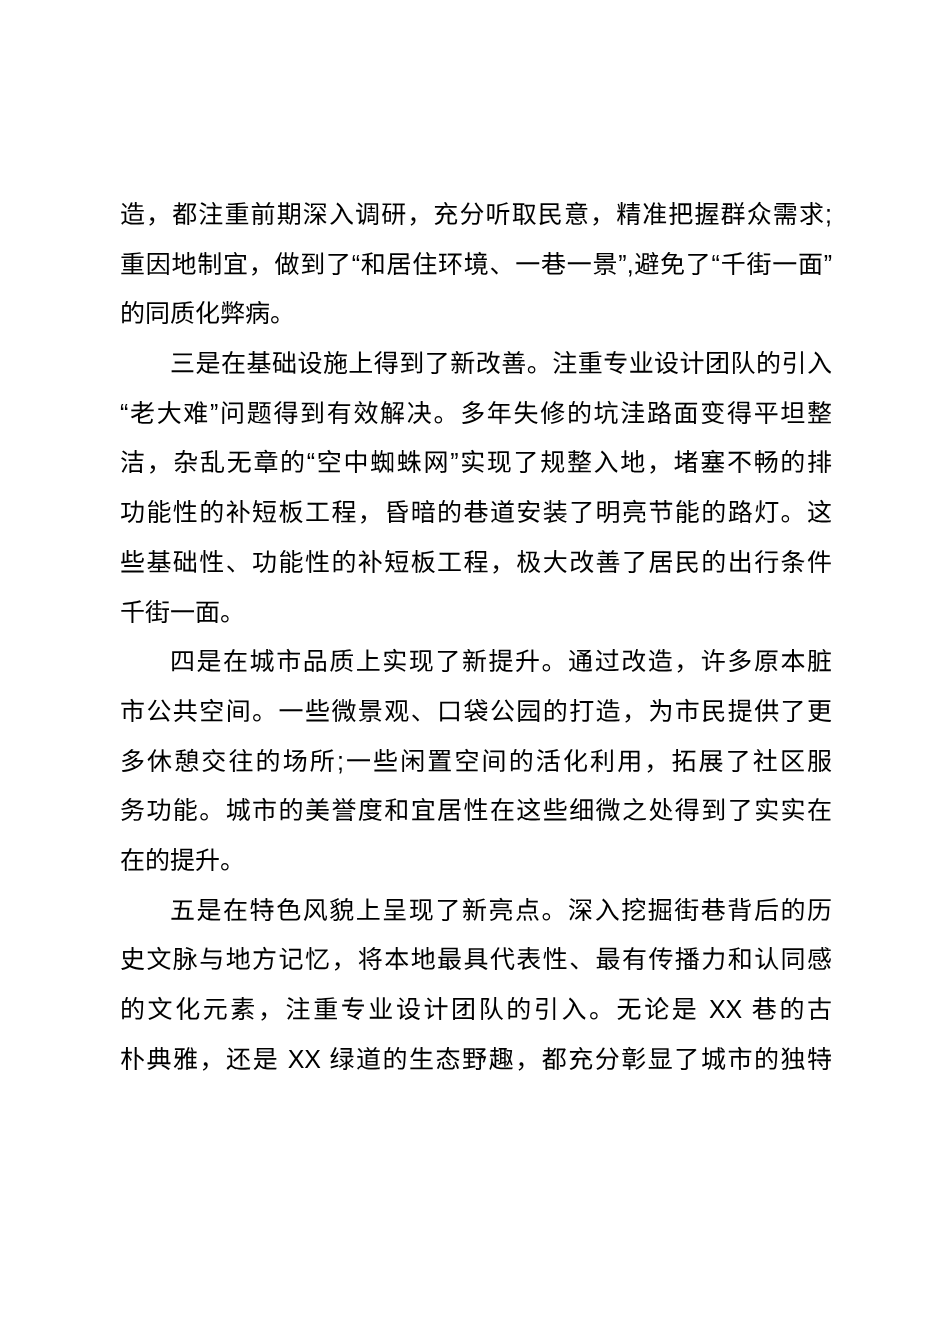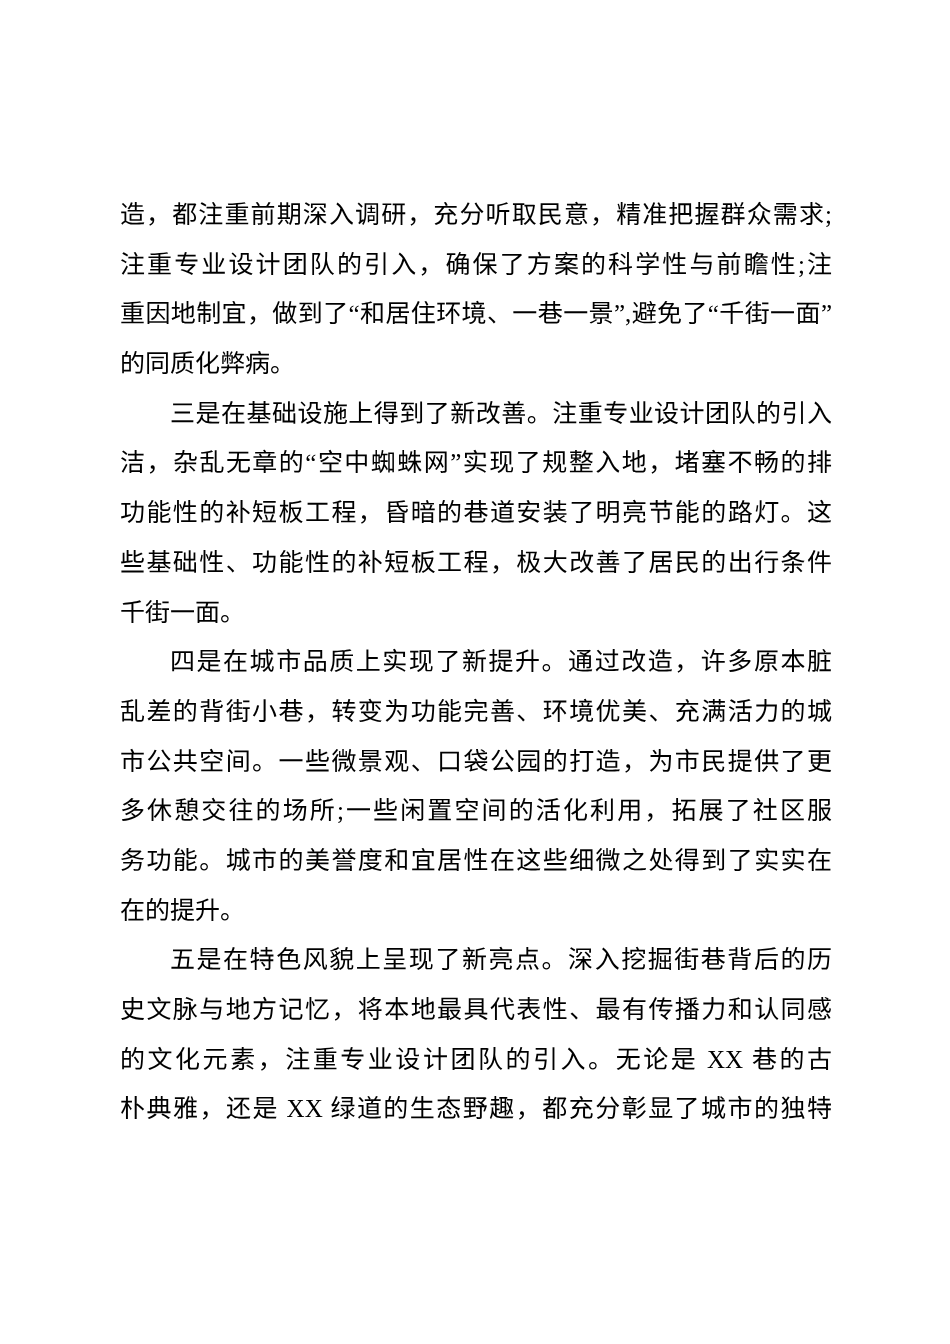--- a/index.html
+++ b/index.html
@@ -37,51 +37,49 @@
     margin: 0;
     padding: 0;
   }
   .line {
     text-align: justify;
     text-align-last: justify;
     text-justify: inter-character;
     white-space: normal;
     overflow: hidden;
     height: 49.7px;
-    font-family: Liberation Serif, serif;
   }
   .line.indent {
     text-indent: 2em;
   }
   .line.short {
     text-align: center;
     text-align-last: left;
   }
 </style>
 </head>
 <body>
 
 <div class="page">
   <div class="text-block">
       <div class="paragraph">
         <div class="line">造，都注重前期深入调研，充分听取民意，精准把握群众需求;</div>
-        <div class="line">注重专业设计团队的引入，确保了方案的科学性与前瞻性;注</div>
         <div class="line">重因地制宜，做到了“和居住环境、一巷一景”,避免了“千街一面”</div>
         <div class="line short">的同质化弊病。</div>
       </div>
       <div class="paragraph">
         <div class="line indent">三是在基础设施上得到了新改善。注重专业设计团队的引入</div>
+        <div class="line">“老大难”问题得到有效解决。多年失修的坑洼路面变得平坦整</div>
         <div class="line">洁，杂乱无章的“空中蜘蛛网”实现了规整入地，堵塞不畅的排</div>
         <div class="line">功能性的补短板工程，昏暗的巷道安装了明亮节能的路灯。这</div>
         <div class="line">些基础性、功能性的补短板工程，极大改善了居民的出行条件</div>
         <div class="line short">千街一面。</div>
       </div>
       <div class="paragraph">
         <div class="line indent">四是在城市品质上实现了新提升。通过改造，许多原本脏</div>
-        <div class="line">乱差的背街小巷，转变为功能完善、环境优美、充满活力的城</div>
         <div class="line">市公共空间。一些微景观、口袋公园的打造，为市民提供了更</div>
         <div class="line">多休憩交往的场所;一些闲置空间的活化利用，拓展了社区服</div>
         <div class="line">务功能。城市的美誉度和宜居性在这些细微之处得到了实实在</div>
         <div class="line short">在的提升。</div>
       </div>
       <div class="paragraph">
         <div class="line indent">五是在特色风貌上呈现了新亮点。深入挖掘街巷背后的历</div>
         <div class="line">史文脉与地方记忆，将本地最具代表性、最有传播力和认同感</div>
         <div class="line">的文化元素，注重专业设计团队的引入。无论是 XX 巷的古</div>
         <div class="line">朴典雅，还是 XX 绿道的生态野趣，都充分彰显了城市的独特</div>

